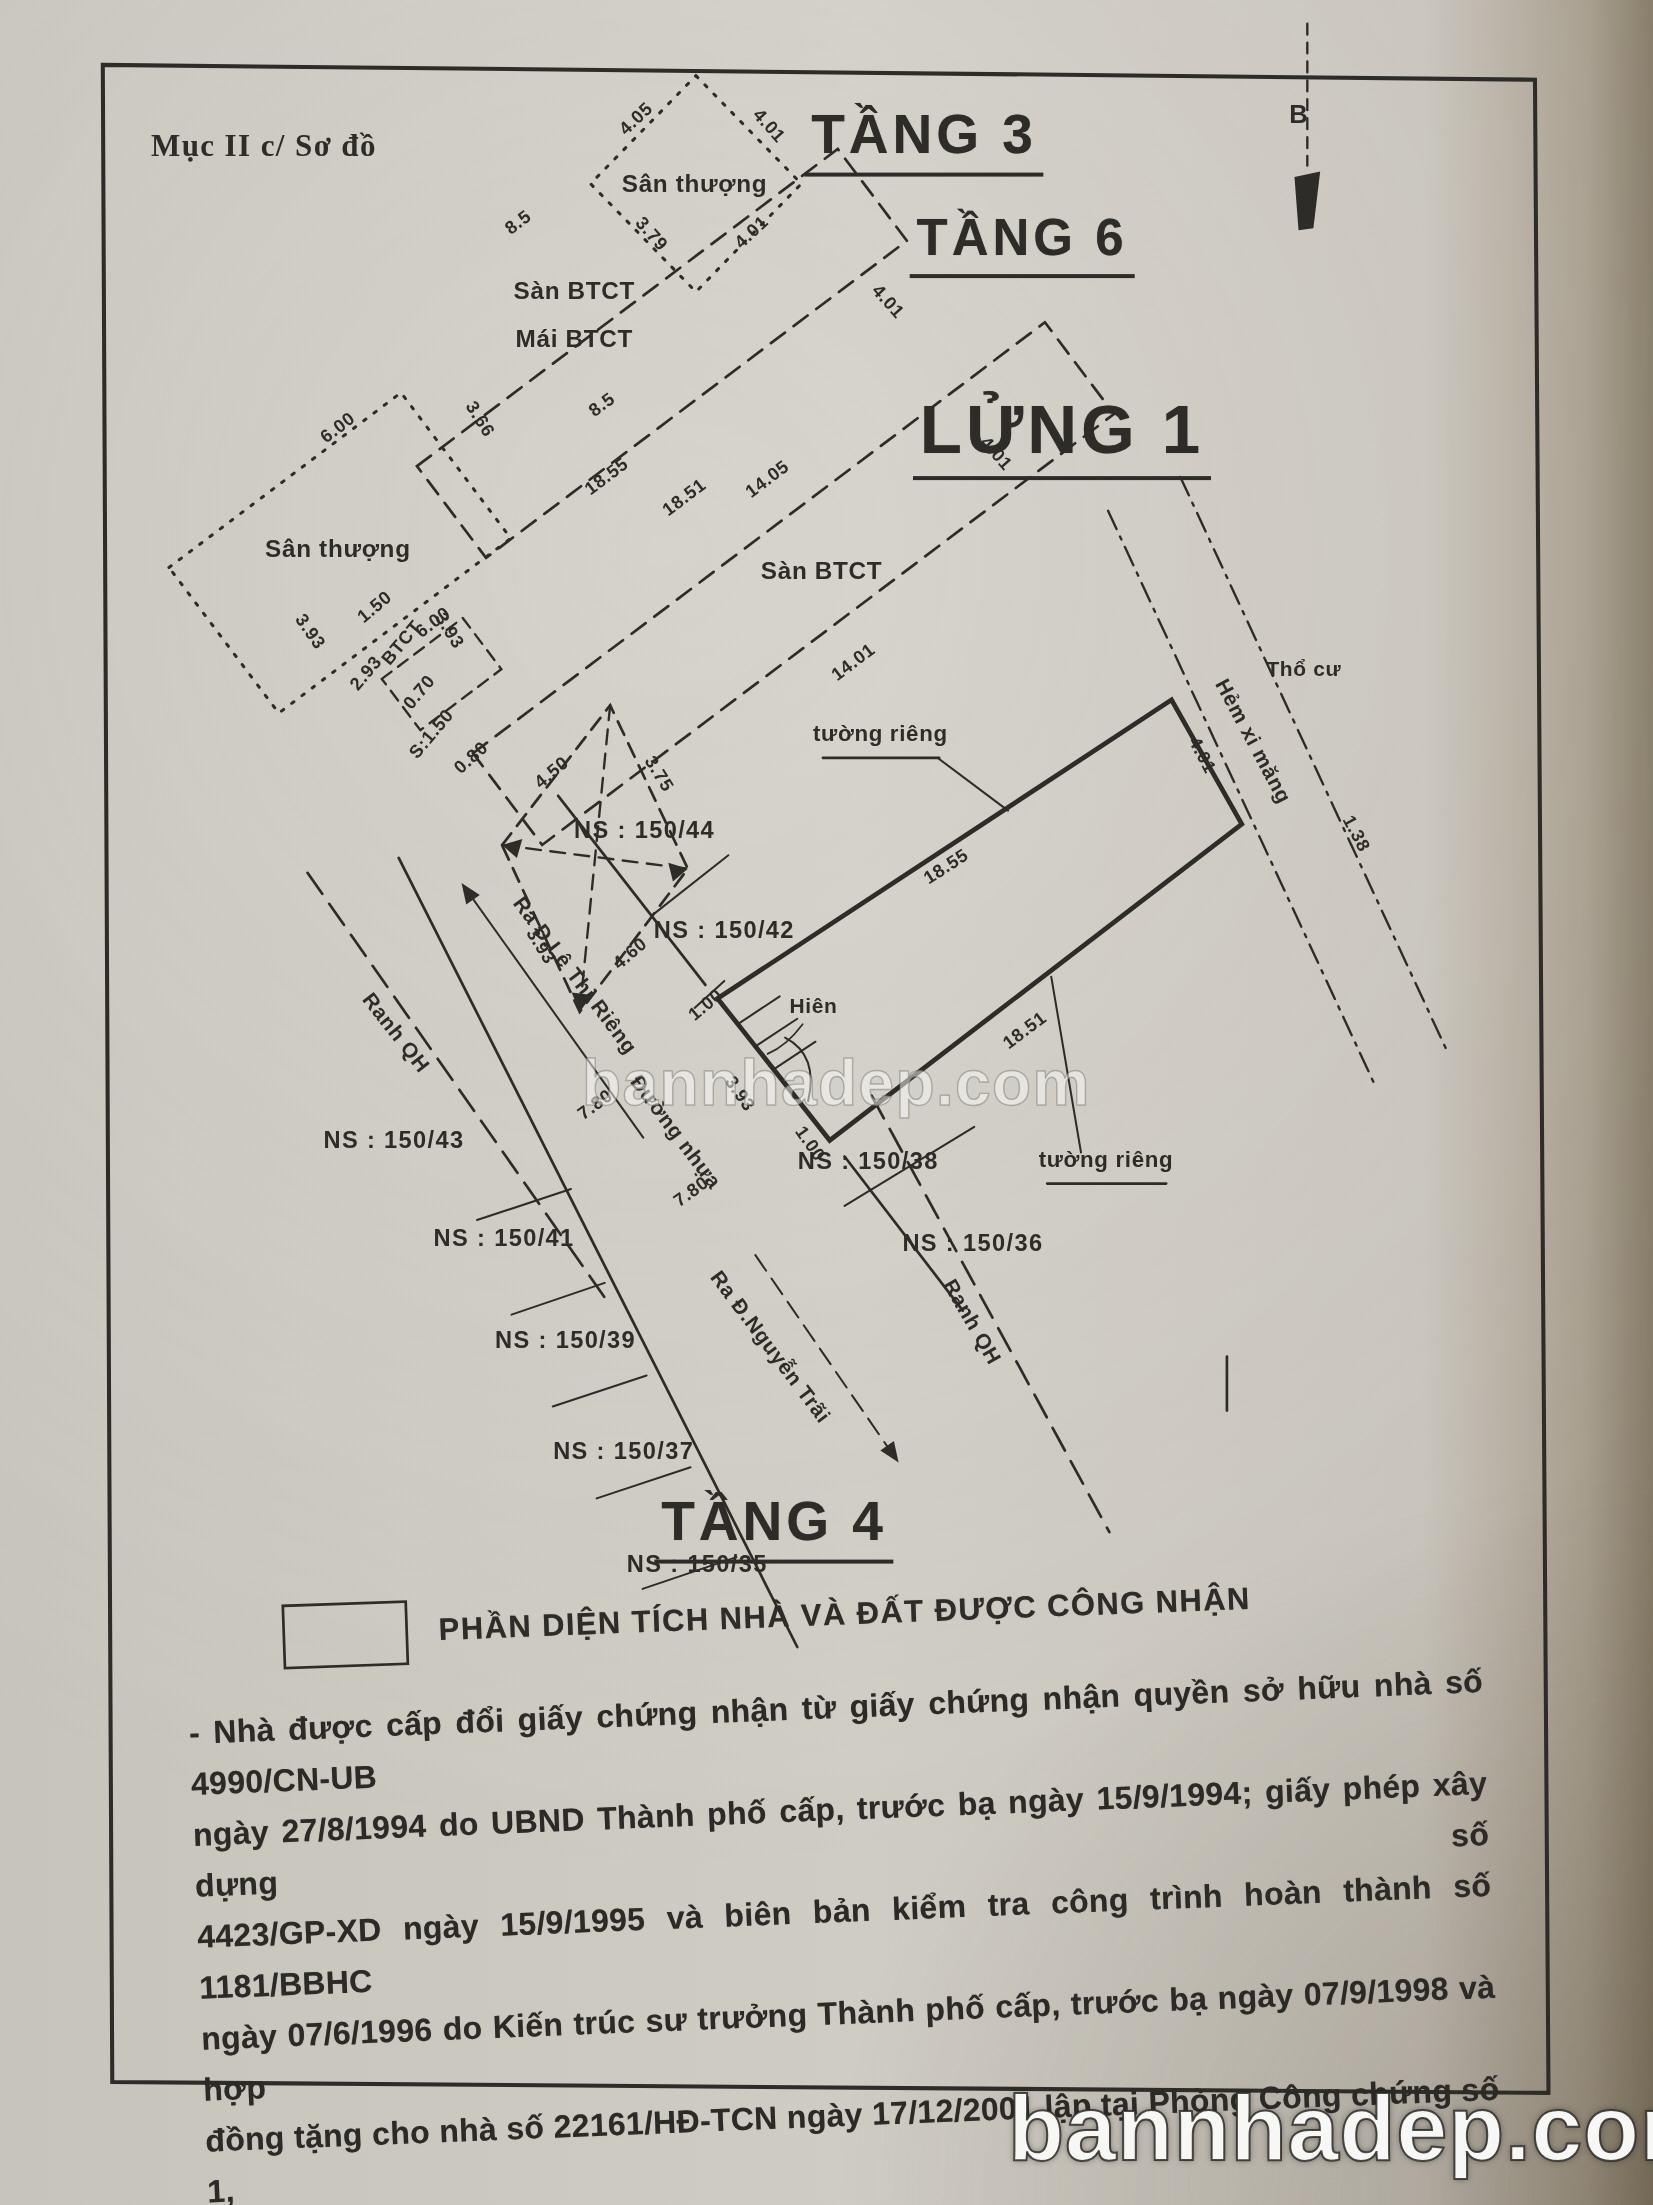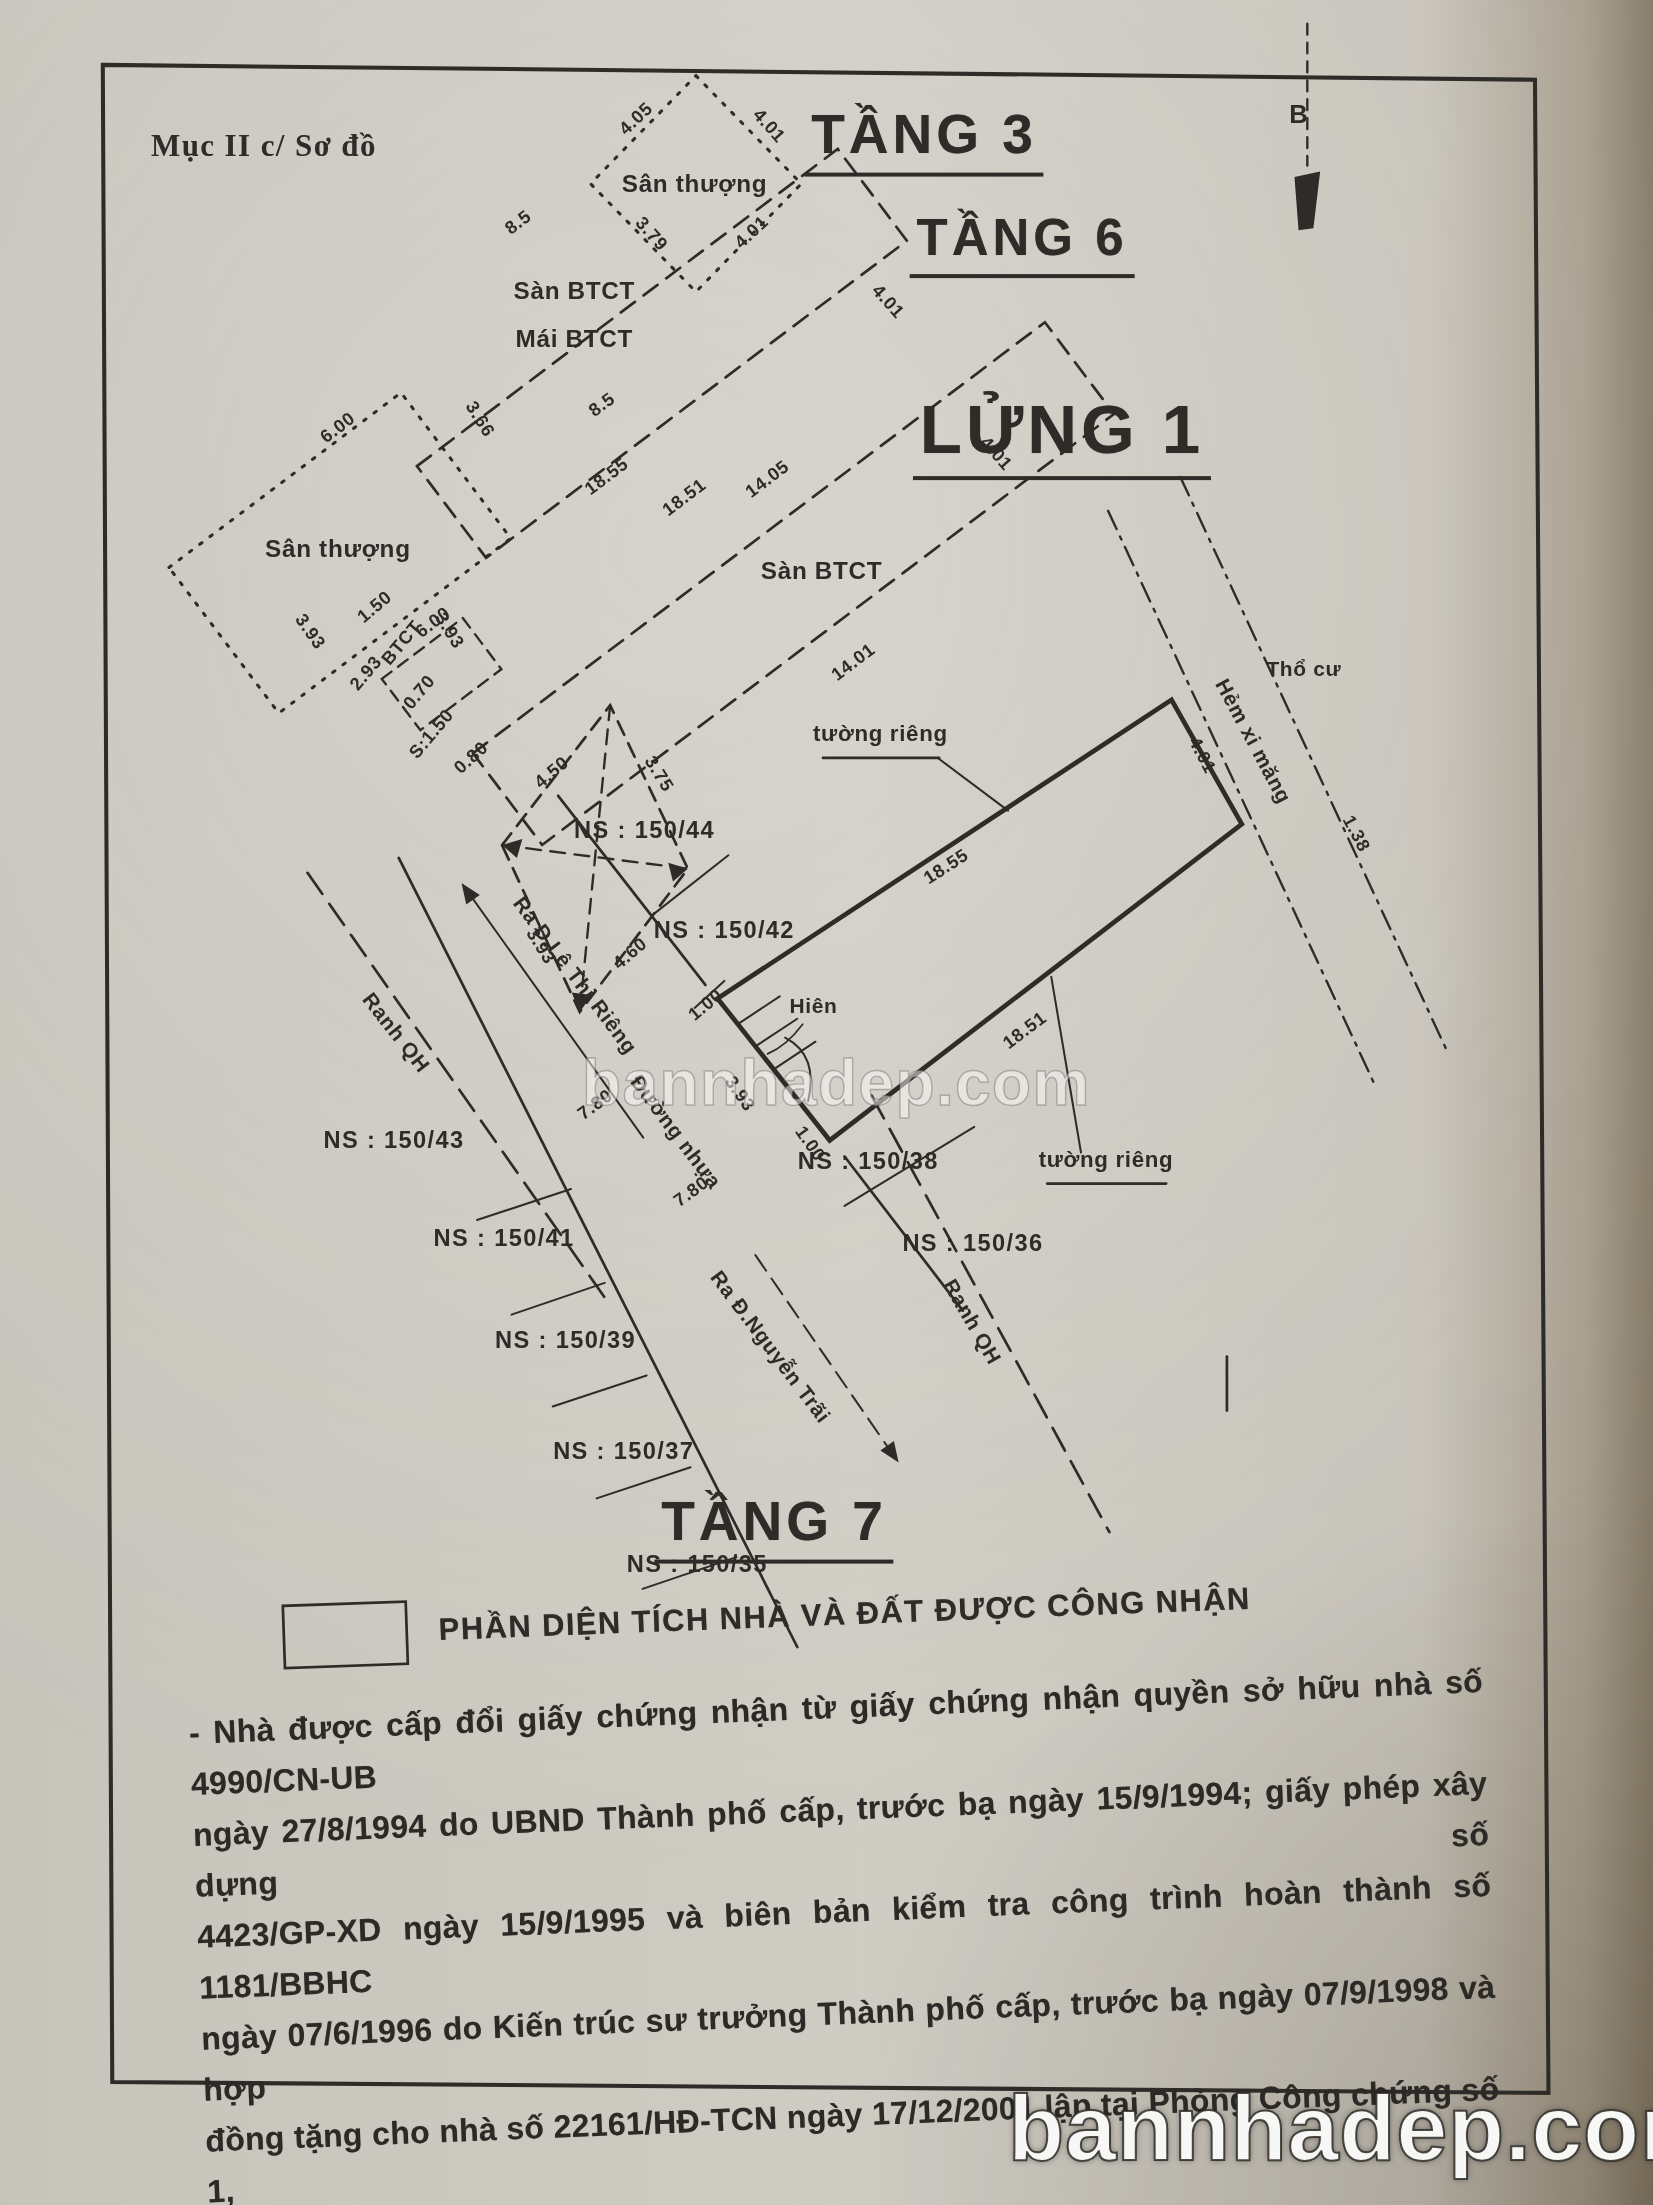--- a/index.html
+++ b/index.html
@@ -200,21 +200,21 @@
       <text x="1285" y="1730" class="ns">NS : 150/38</text>
       <text x="1440" y="1852" class="ns">NS : 150/36</text>
     </g>
 </svg>
 
 <div class="section-label">Mục II c/ Sơ đồ</div>
 
 <div class="heading" style="left:924px;top:139px;font-size:55px;">TẦNG 3</div>
 <div class="heading" style="left:1022px;top:243px;font-size:51px;">TẦNG 6</div>
 <div class="heading" style="left:1062px;top:435px;font-size:69px;">LỬNG 1</div>
-<div class="heading" style="left:774px;top:1526px;font-size:55px;">TẦNG 7</div>
+<div class="heading" style="left:774px;top:1526px;font-size:55px;">TẦNG 4</div>
 
 <div class="legend-label">PHẦN DIỆN TÍCH NHÀ VÀ ĐẤT ĐƯỢC CÔNG NHẬN</div>
 
 <div class="notes">
   <div class="jline">- Nhà được cấp đổi giấy chứng nhận từ giấy chứng nhận quyền sở hữu nhà số 4990/CN-UB</div>
   <div class="jline">ngày 27/8/1994 do UBND Thành phố cấp, trước bạ ngày 15/9/1994; giấy phép xây dựng số</div>
   <div class="jline">4423/GP-XD ngày 15/9/1995 và biên bản kiểm tra công trình hoàn thành số 1181/BBHC</div>
   <div class="jline">ngày 07/6/1996 do Kiến trúc sư trưởng Thành phố cấp, trước bạ ngày 07/9/1998 và hợp</div>
   <div class="jline">đồng tặng cho nhà số 22161/HĐ-TCN ngày 17/12/2001 lập tại Phòng Công chứng số 1,</div>
   <div class="lline">trước bạ ngày 19/12/2001.</div>

